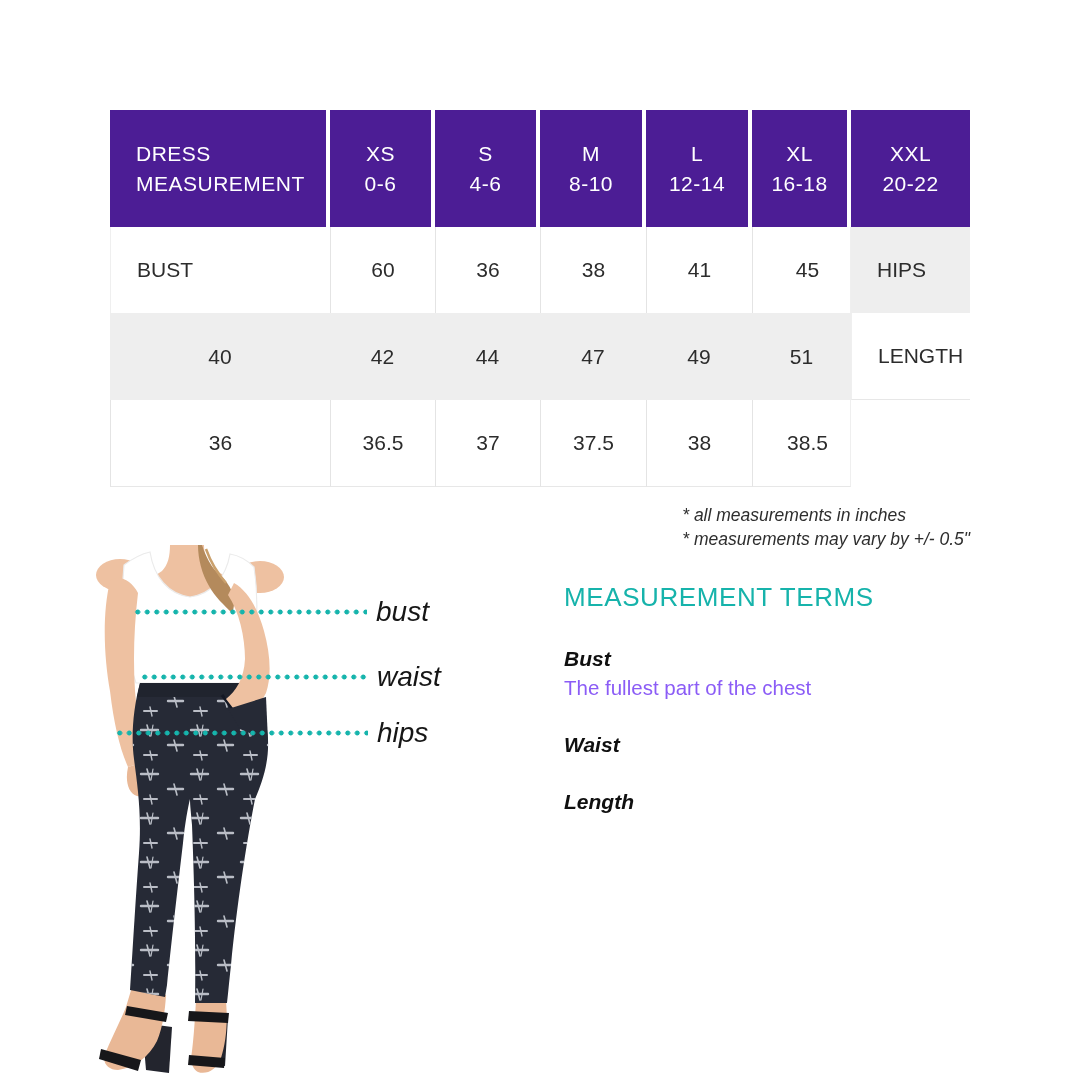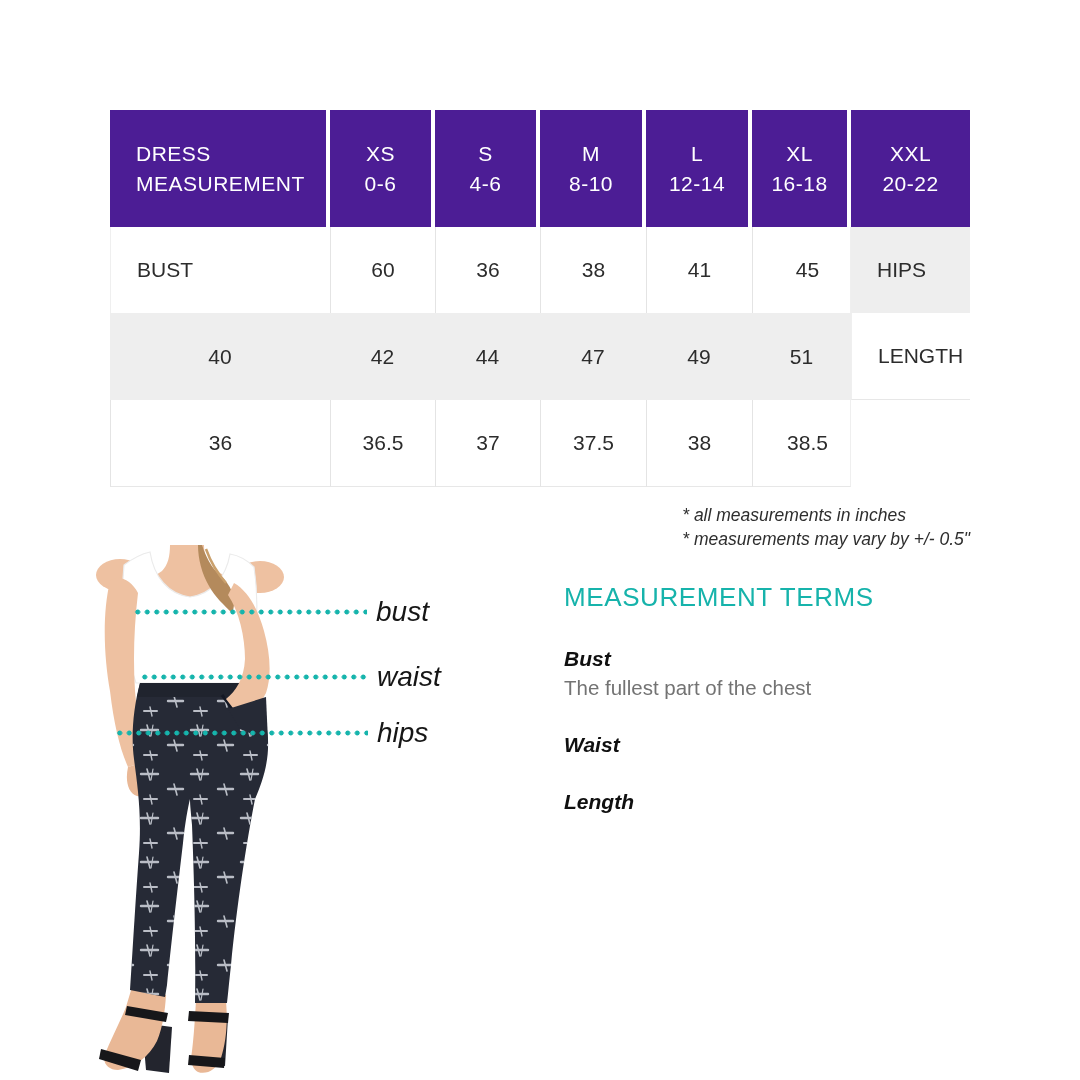--- a/index.html
+++ b/index.html
@@ -44,21 +44,21 @@
   .mlabel.hips  { left:377px; top:717px; }
 
   
   .terms { position:absolute; left:564px; top:582px; width:450px; }
   .terms-heading { color:#16b3ab; font-size:26px; font-weight:400;
                    letter-spacing:0.6px; line-height:30px; }
   .term-item { margin-top:28px; }
   .term-item.first { margin-top:32px; }
   .term-name { font-size:21px; font-weight:bold; font-style:italic;
                color:#101010; line-height:29px; }
-  .term-def { font-size:20.5px; color:#737373; line-height:29px; }
+  .term-def { font-size:20.5px; color:#8b5cf6; line-height:29px; }
 </style>
 </head>
 <body>
 
 <div class="size-table">
 
   <div class="th corner">
     <span>DRESS</span>
     <span>MEASUREMENT</span>
   </div>

